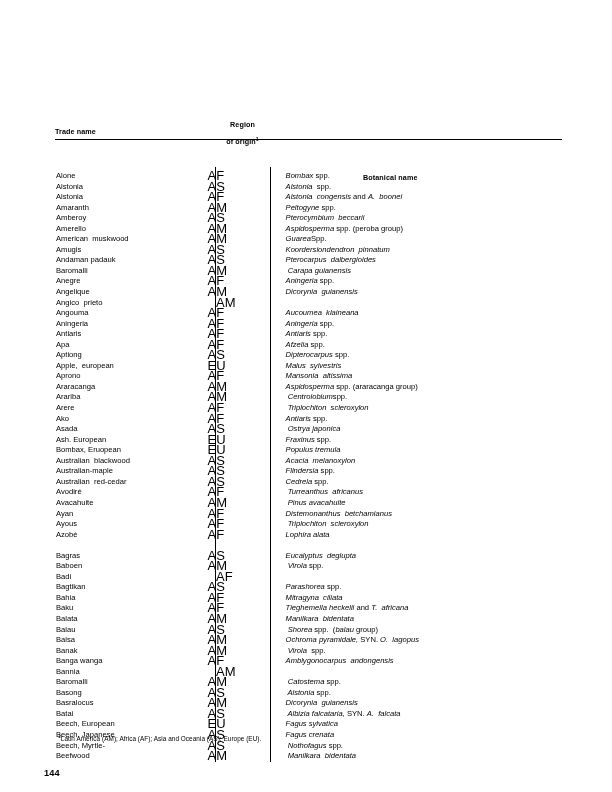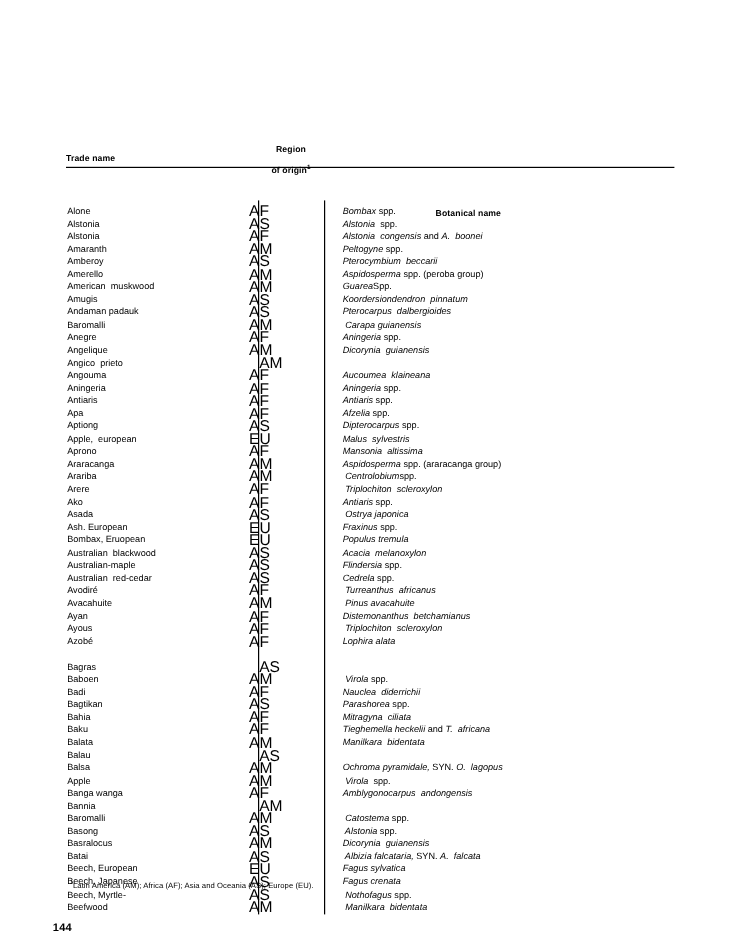--- a/index.html
+++ b/index.html
@@ -341,30 +341,30 @@
           <div class="cell-botan"><span>Lophira alata</span></div>
         </div>
         <div class="row spacer">
           <div class="cell-trade"></div>
           <div class="cell-region"></div>
           <div class="cell-botan"></div>
         </div>
         <div class="row">
           <div class="cell-trade">Bagras</div>
           <div class="cell-region">AS</div>
+          <div class="cell-botan"><span>Eucalyptus  deglupta</span></div>
         </div>
         <div class="row">
           <div class="cell-trade">Baboen</div>
           <div class="cell-region">AM</div>
           <div class="cell-botan"><span> Virola </span><span class="rom">spp.</span></div>
         </div>
         <div class="row">
           <div class="cell-trade">Badi</div>
           <div class="cell-region">AF</div>
-          <div class="cell-botan"><span>Nauclea  diderrichii</span></div>
         </div>
         <div class="row">
           <div class="cell-trade">Bagtikan</div>
           <div class="cell-region">AS</div>
           <div class="cell-botan"><span>Parashorea </span><span class="rom">spp.</span></div>
         </div>
         <div class="row">
           <div class="cell-trade">Bahia</div>
           <div class="cell-region">AF</div>
           <div class="cell-botan"><span>Mitragyna  ciliata</span></div>
@@ -375,28 +375,29 @@
           <div class="cell-botan"><span>Tieghemella heckelii </span><span class="rom">and </span><span>T.  africana</span></div>
         </div>
         <div class="row">
           <div class="cell-trade">Balata</div>
           <div class="cell-region">AM</div>
           <div class="cell-botan"><span>Manilkara  bidentata</span></div>
         </div>
         <div class="row">
           <div class="cell-trade">Balau</div>
           <div class="cell-region">AS</div>
+          <div class="cell-botan"><span> Shorea </span><span class="rom">spp.  (</span><span>balau</span><span class="rom"> group)</span></div>
         </div>
         <div class="row">
           <div class="cell-trade">Balsa</div>
           <div class="cell-region">AM</div>
           <div class="cell-botan"><span>Ochroma pyramidale, </span><span class="rom">SYN. </span><span>O.  lagopus</span></div>
         </div>
         <div class="row">
-          <div class="cell-trade">Apple</div>
+          <div class="cell-trade">Banak</div>
           <div class="cell-region">AM</div>
           <div class="cell-botan"><span> Virola  </span><span class="rom">spp.</span></div>
         </div>
         <div class="row">
           <div class="cell-trade">Banga wanga</div>
           <div class="cell-region">AF</div>
           <div class="cell-botan"><span>Amblygonocarpus  andongensis</span></div>
         </div>
         <div class="row">
           <div class="cell-trade">Bannia</div>

